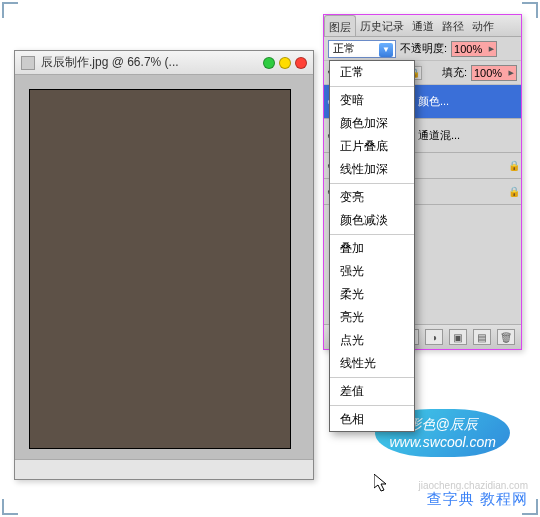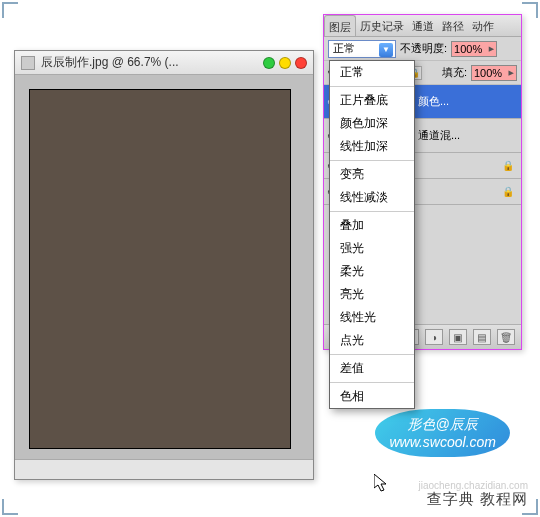--- a/index.html
+++ b/index.html
@@ -32,21 +32,21 @@
 .panel-tab.active { background: #d6d6d6; border: 1px solid #aaa; border-bottom: none; border-radius: 3px 3px 0 0; }
 .panel-row { height: 24px; display: flex; align-items: center; padding: 0 4px; font-size: 11px; gap: 4px; border-bottom: 1px solid #c0c0c0; }
 .blend-select { width: 68px; height: 18px; background: #fff; border: 1px solid #6a8bc8; display: flex; align-items: center; padding: 0 4px; font-size: 11px; position: relative; }
 .blend-arrow { position: absolute; right: 2px; top: 2px; width: 14px; height: 14px; background: linear-gradient(#6ab0ff,#3a7fe0); border-radius: 2px; display: flex; align-items: center; justify-content: center; color: #fff; font-size: 8px; }
 .pct-box { width: 46px; height: 16px; background: #fca5a5; border: 1px solid #888; font-size: 11px; padding: 0 2px; display: flex; align-items: center; justify-content: space-between; }
 .pct-arrow { font-size: 7px; color: #555; }
 .lock-icons { display: flex; gap: 3px; }
 .lock-icon { width: 14px; height: 14px; border: 1px solid #aaa; background: #e8e8e8; font-size: 9px; display: flex; align-items: center; justify-content: center; }
 
 .layer-list { background: #d6d6d6; }
-.layer-item { height: 34px; display: flex; align-items: center; border-bottom: 1px solid #b0b0b0; font-size: 11px; padding-right: 6px; }
+.layer-item { height: 34px; display: flex; align-items: center; border-bottom: 1px solid #b0b0b0; font-size: 11px; padding-right: 0; }
 .layer-item.selected { background: #3a6fd8; color: #fff; }
 .layer-eye { width: 22px; height: 100%; border-right: 1px solid #b0b0b0; display: flex; align-items: center; justify-content: center; font-size: 12px; }
 .layer-thumb { width: 28px; height: 24px; background: #fff; border: 1px solid #666; margin: 0 4px; position: relative; }
 .layer-thumb.adj::after { content: ""; position: absolute; inset: 3px; border: 1px solid #999; background: linear-gradient(45deg,#ccc 0%,#fff 100%); }
 .layer-thumb.mask { background: #fff; }
 .layer-name { flex: 1; white-space: nowrap; overflow: hidden; }
 .layer-lock { font-size: 10px; color: #555; }
 
 .layer-item.short { height: 26px; }
 
@@ -58,21 +58,21 @@
 .dropdown { position: absolute; left: 329px; top: 60px; width: 86px; background: #fff; border: 1px solid #666; box-shadow: 3px 3px 8px rgba(0,0,0,0.35); font-size: 12px; z-index: 10; }
 .dd-item { padding: 3px 10px; color: #000; white-space: nowrap; }
 .dd-sep { height: 1px; background: #ccc; margin: 2px 0; }
 
 
 .cursor { position: absolute; left: 374px; top: 474px; z-index: 20; pointer-events: none; }
 
 
 .wm1 { position: absolute; right: 30px; bottom: 60px; z-index: 5; }
 .wm-bubble { background: linear-gradient(135deg,#2dc9e8,#1a7fd8); border-radius: 50% / 60%; padding: 6px 14px; color: #fff; font-size: 14px; font-style: italic; line-height: 1.3; text-align: center; opacity: 0.9; }
-.wm2 { position: absolute; right: 12px; bottom: 8px; font-size: 15px; color: #404040; font-family: "SimHei", sans-serif; letter-spacing: 1px; }
+.wm2 { position: absolute; right: 12px; bottom: 8px; font-size: 15px; color: #3b82f6; font-family: "SimHei", sans-serif; letter-spacing: 1px; }
 .wm3 { position: absolute; right: 12px; bottom: 26px; font-size: 10px; color: #ccc; font-family: Arial, sans-serif; }
 </style>
 </head>
 <body>
 
 <div class="frame-corner tl"></div>
 <div class="frame-corner tr"></div>
 <div class="frame-corner bl"></div>
 <div class="frame-corner br"></div>
 
@@ -159,33 +159,34 @@
     <div class="panel-bottom-icon">◑</div>
     <div class="panel-bottom-icon">▣</div>
     <div class="panel-bottom-icon">▤</div>
     <div class="panel-bottom-icon">🗑</div>
   </div>
 </div>
 
 <div class="dropdown" id="dropdown">
     <div class="dd-item">正常</div>
     <div class="dd-sep"></div>
+    <div class="dd-item">变暗</div>
+    <div class="dd-item">颜色加深</div>
     <div class="dd-item">正片叠底</div>
-    <div class="dd-item">颜色加深</div>
     <div class="dd-item">线性加深</div>
     <div class="dd-sep"></div>
     <div class="dd-item">变亮</div>
-    <div class="dd-item">线性减淡</div>
+    <div class="dd-item">颜色减淡</div>
     <div class="dd-sep"></div>
     <div class="dd-item">叠加</div>
     <div class="dd-item">强光</div>
     <div class="dd-item">柔光</div>
     <div class="dd-item">亮光</div>
+    <div class="dd-item">点光</div>
     <div class="dd-item">线性光</div>
-    <div class="dd-item">点光</div>
     <div class="dd-sep"></div>
     <div class="dd-item">差值</div>
     <div class="dd-sep"></div>
     <div class="dd-item">色相</div>
   </div>
 
 <svg class="cursor" width="16" height="20">
   <polygon points="0,0 0,14 4,11 7,17 10,16 7,10 12,10" fill="#fff" stroke="#000" stroke-width="1"></polygon>
 </svg>
 

